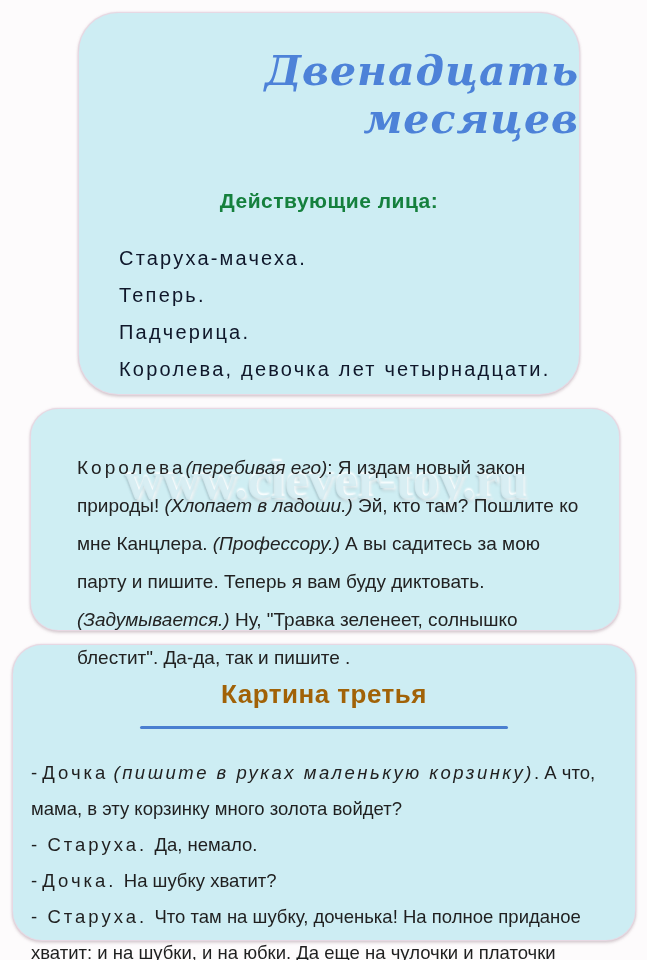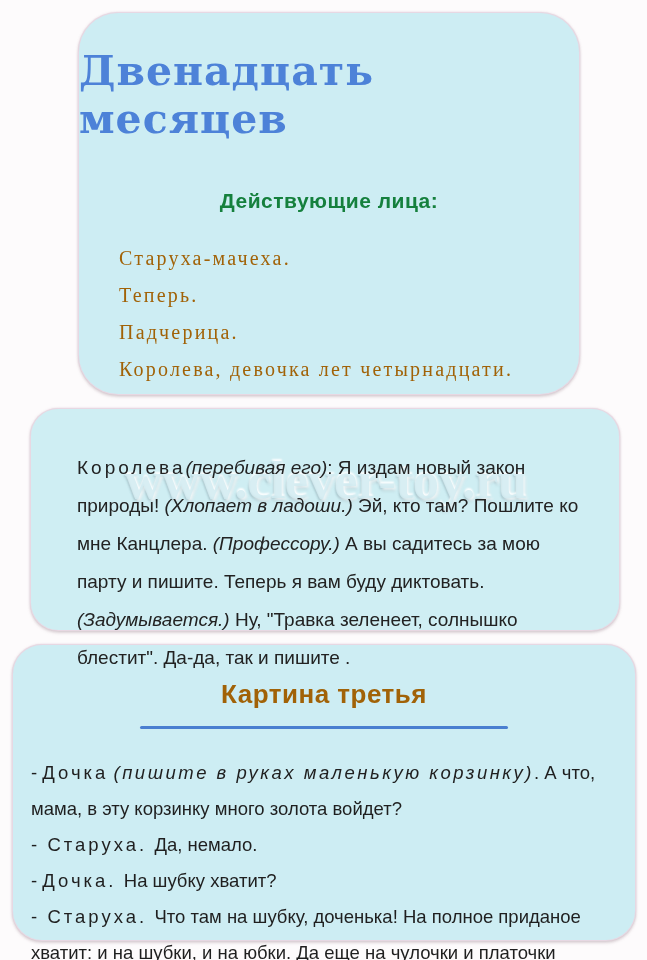--- a/index.html
+++ b/index.html
@@ -32,22 +32,23 @@
     border-radius: 28px;
     background: #cfeef3;
   }
   .card3 {
     left: 12px; top: 644px;
     width: 624px; height: 297px;
     border-radius: 30px;
   }
   .play-title {
     margin: 34px 0 0 0;
-    text-align: left;
+    text-align: right;
     font-family: "DejaVu Serif", serif;
+    font-style: italic;
     font-weight: bold;
     font-size: 41px;
     color: #4d82d8;
     letter-spacing: 1px;
   }
   .author {
     margin-top: 30px;
     text-align: center;
     font-size: 25px;
     color: #1c1c1c;
@@ -58,23 +59,22 @@
     font-size: 21px;
     font-weight: bold;
     color: #15803d;
     letter-spacing: 0.5px;
   }
   .cast-list {
     list-style: none;
     margin: 34px 0 0 40px;
     padding: 0;
     font-size: 20px;
-    color: #a16207;
+    color: #0f172a;
     letter-spacing: 2.2px;
-    font-family: Liberation Serif, serif;
   }
   .cast-list li {
     margin-bottom: 14px;
     white-space: nowrap;
   }
   .speech {
     position: relative;
     z-index: 1;
     margin: 40px 26px 0 46px;
     font-size: 19px;

